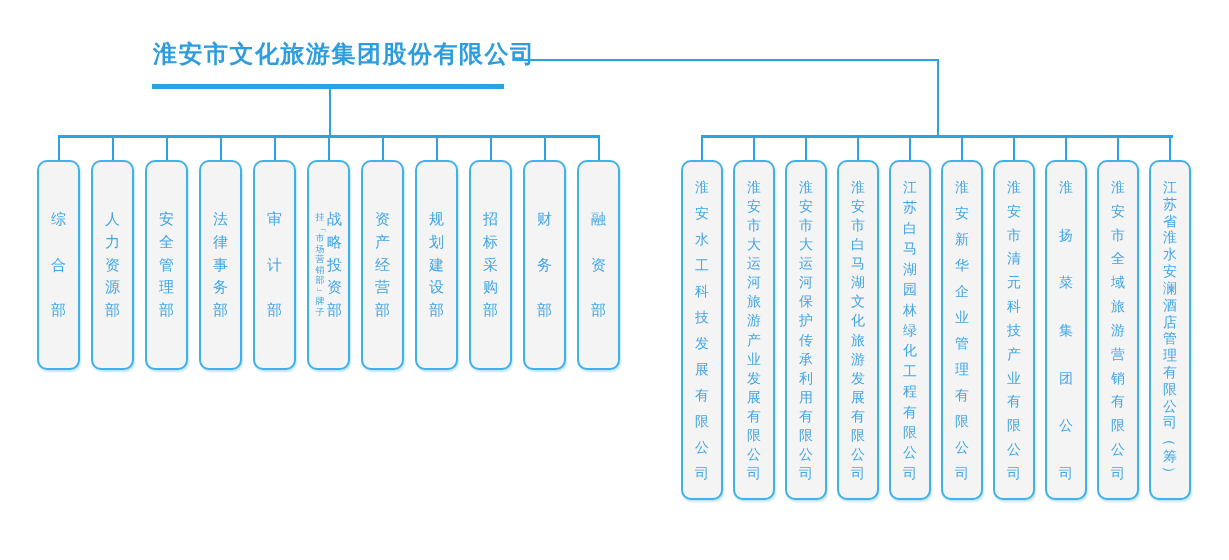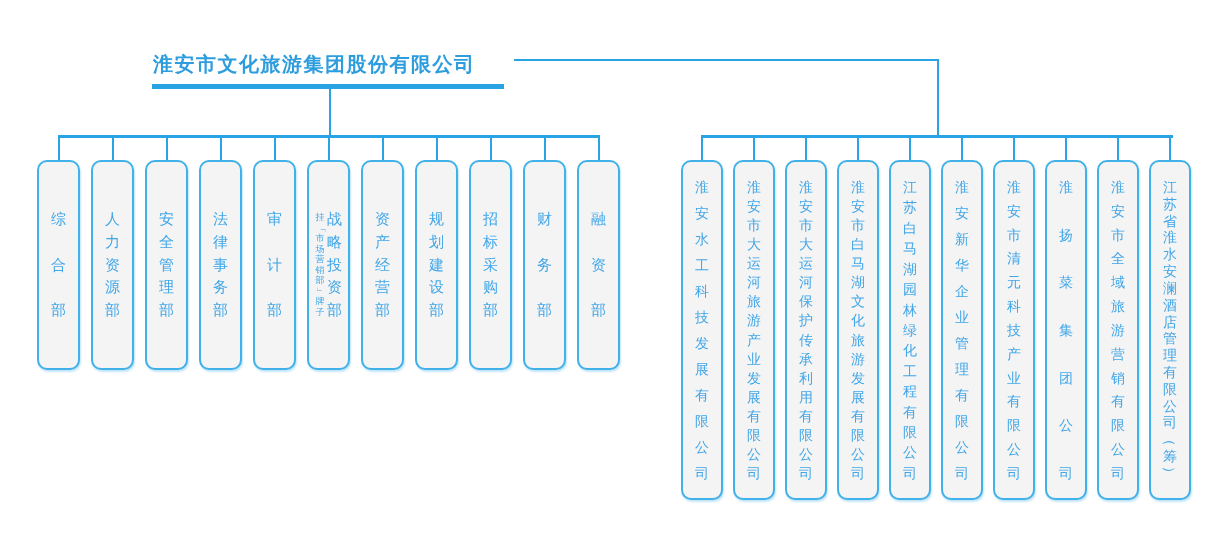--- a/index.html
+++ b/index.html
@@ -17,22 +17,22 @@
   .canvas{
     position:relative;
     width:1229px;
     height:560px;
     background:#ffffff;
     overflow:hidden;
   }
   .title{
     position:absolute;
     left:153px;
-    top:52px;
-    font-size:20px;
+    top:40px;
+    font-size:24px;
     font-weight:bold;
     color:var(--title);
     letter-spacing:1.5px;
     white-space:nowrap;
     line-height:1.2;
   }
   .line{position:absolute;background:var(--line);}
   .underline{left:152px;top:84px;width:352px;height:5px;}
   .hlink{left:514px;top:59px;width:425px;height:2px;}
   .vtrunk-right{left:937px;top:59px;width:2px;height:79px;}

